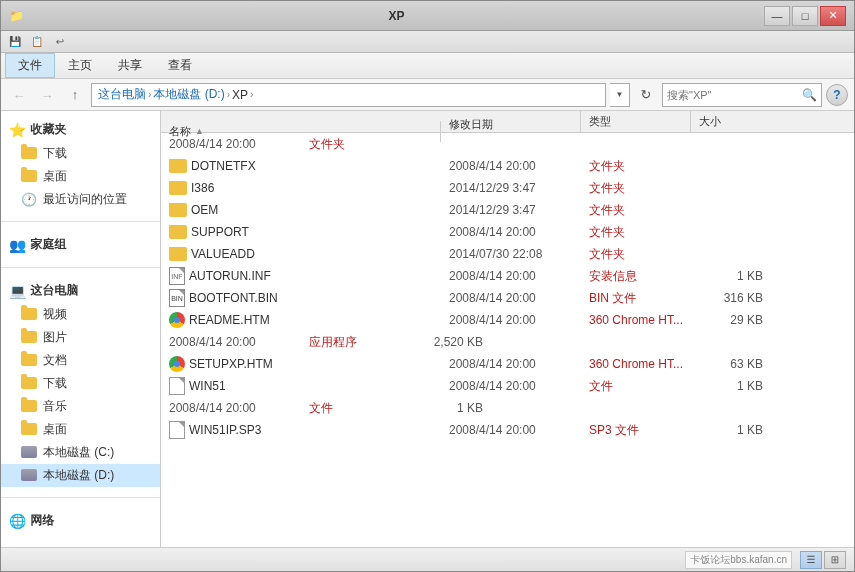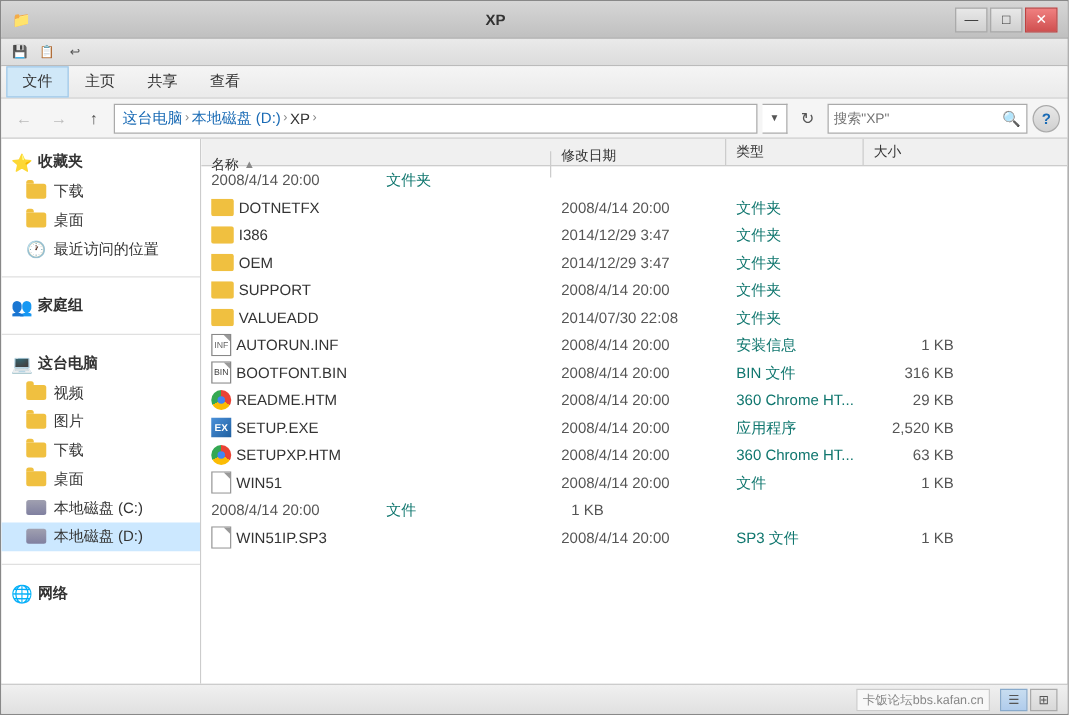--- a/index.html
+++ b/index.html
@@ -336,21 +336,21 @@
       font-size: 12px;
       color: #333;
       display: flex;
       align-items: center;
       gap: 4px;
       overflow: hidden;
       white-space: nowrap;
     }
     .file-cell-name { width: 280px; }
     .file-cell-date { width: 140px; color: #555; }
-    .file-cell-type { width: 110px; color: #0f766e; }
+    .file-cell-type { width: 110px; color: #b91c1c; }
     .file-cell-size { width: 80px; color: #555; text-align: right; justify-content: flex-end; }
 
     
     .folder-icon {
       width: 18px;
       height: 14px;
       background: #f0c040;
       border-radius: 0 2px 2px 2px;
       position: relative;
       flex-shrink: 0;
@@ -578,21 +578,33 @@
         <div class="sidebar-item">
           <div class="sidebar-icon">
               <div class="folder-icon-sm"></div>
             </div>
           <span>图片</span>
         </div>
         <div class="sidebar-item">
           <div class="sidebar-icon">
               <div class="folder-icon-sm"></div>
             </div>
+          <span>文档</span>
+        </div>
+        <div class="sidebar-item">
+          <div class="sidebar-icon">
+              <div class="folder-icon-sm"></div>
+            </div>
           <span>下载</span>
+        </div>
+        <div class="sidebar-item">
+          <div class="sidebar-icon">
+              <div class="folder-icon-sm"></div>
+            </div>
+          <span>音乐</span>
         </div>
         <div class="sidebar-item">
           <div class="sidebar-icon">
               <div class="folder-icon-sm"></div>
             </div>
           <span>桌面</span>
         </div>
         <div class="sidebar-item">
           <div class="sidebar-icon">
               <div class="hdd-icon"></div>
@@ -708,24 +720,20 @@
           <div class="file-row">
       <div class="file-cell file-cell-name">
         <div class="chrome-icon"></div>
         <span>README.HTM</span>
       </div>
       <div class="file-cell file-cell-date">2008/4/14 20:00</div>
       <div class="file-cell file-cell-type">360 Chrome HT...</div>
       <div class="file-cell file-cell-size">29 KB</div>
     </div>
           <div class="file-row">
-      <div class="file-cell file-cell-name">
-        <div class="exe-icon">EX</div>
-        <span>SETUP.EXE</span>
-      </div>
       <div class="file-cell file-cell-date">2008/4/14 20:00</div>
       <div class="file-cell file-cell-type">应用程序</div>
       <div class="file-cell file-cell-size">2,520 KB</div>
     </div>
           <div class="file-row">
       <div class="file-cell file-cell-name">
         <div class="chrome-icon"></div>
         <span>SETUPXP.HTM</span>
       </div>
       <div class="file-cell file-cell-date">2008/4/14 20:00</div>

